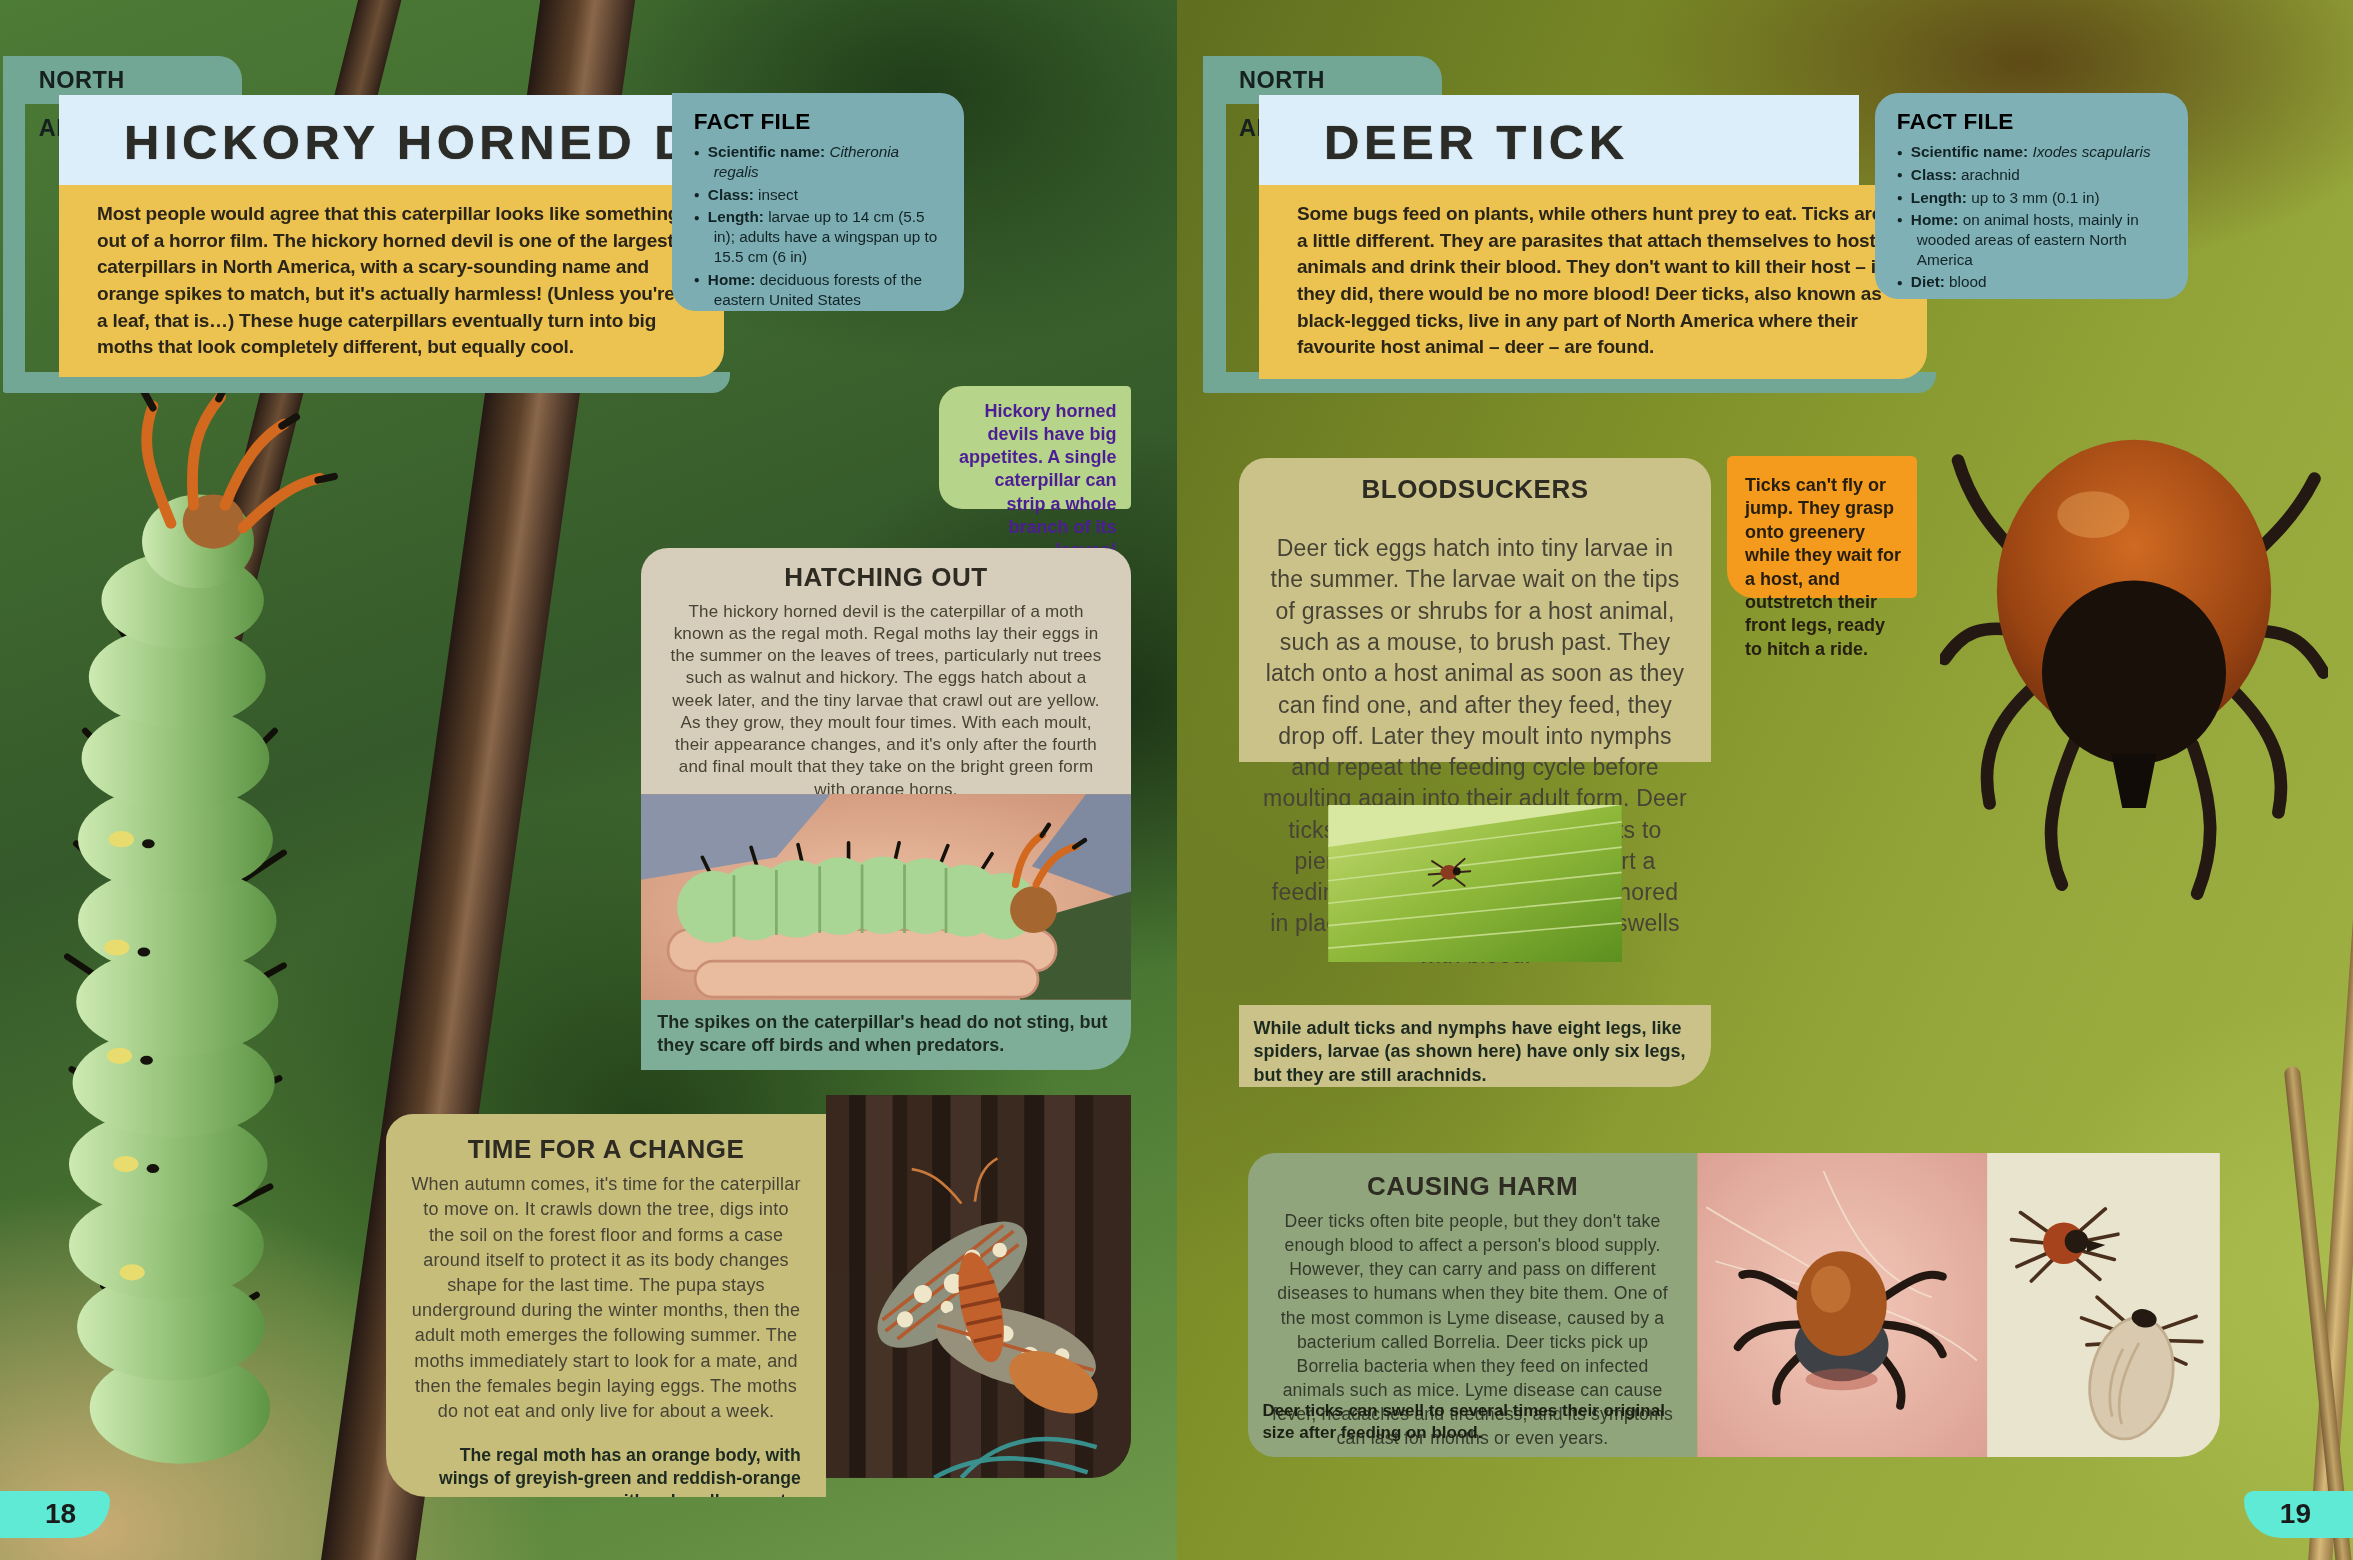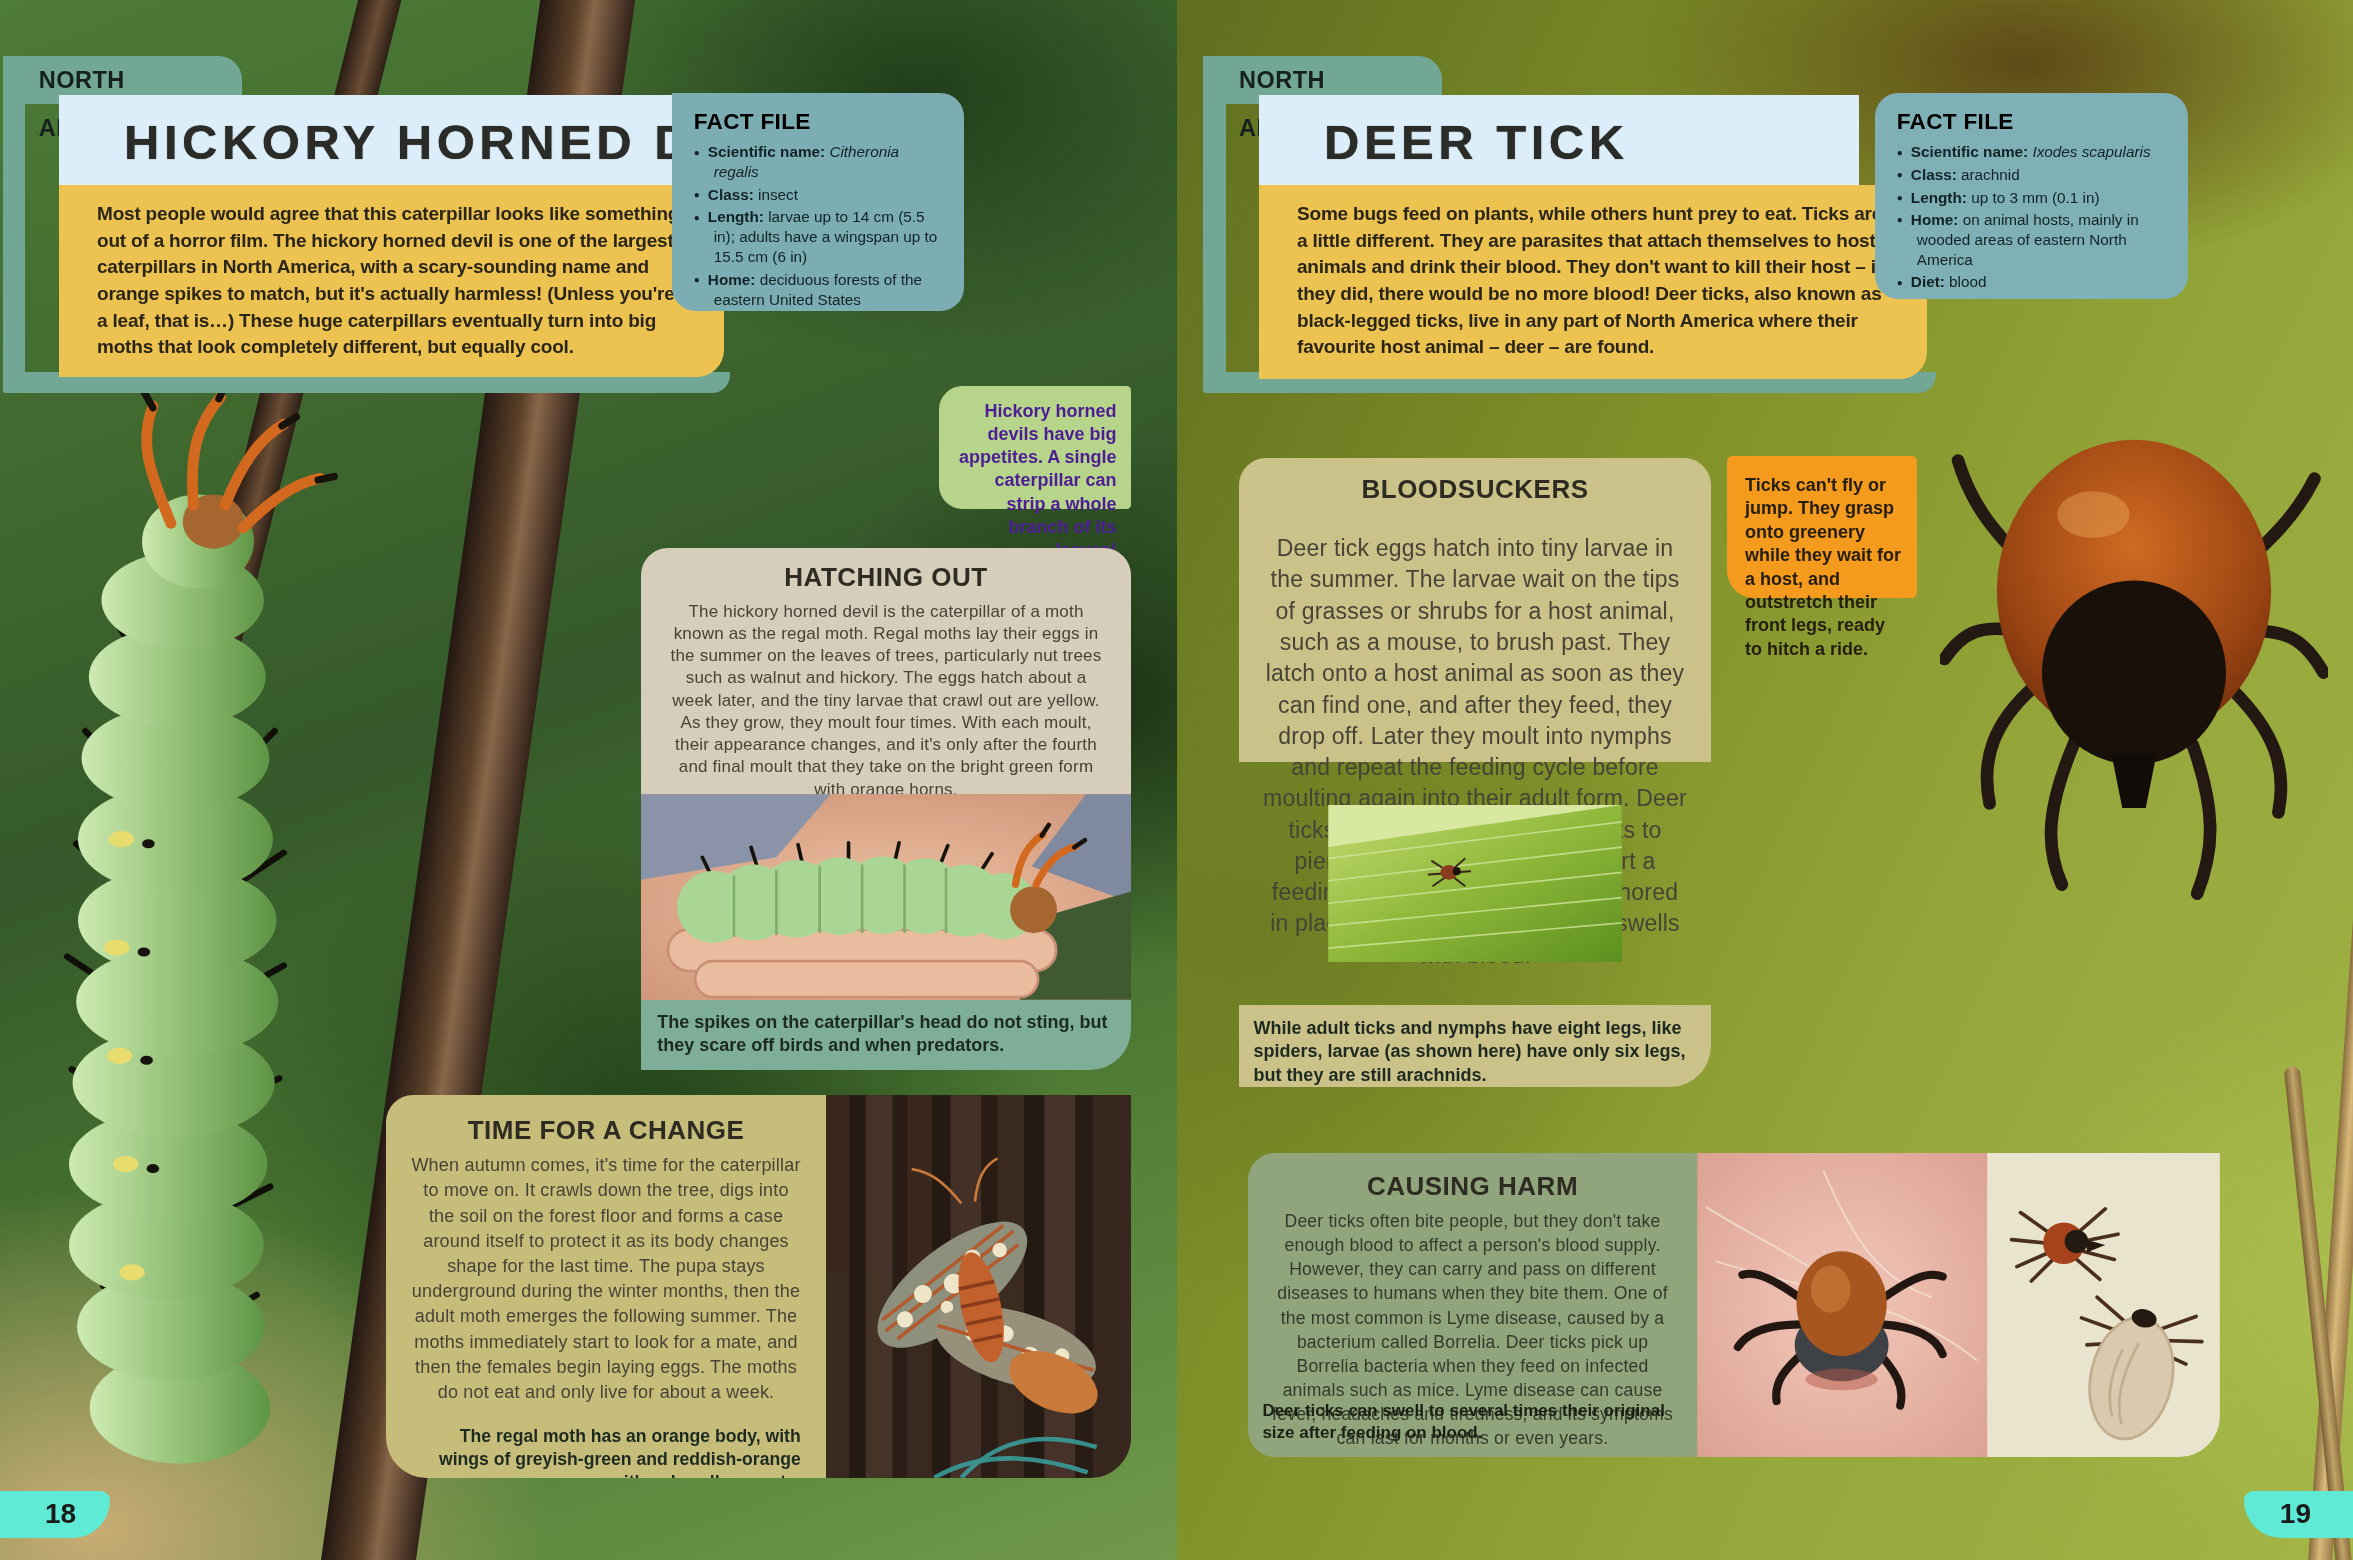--- a/index.html
+++ b/index.html
@@ -76,21 +76,21 @@
   #lp-hatch{border-radius:27px 27px 41px 0;}
   #lp-hatch .txt{background:#d6cdbb;height:246px;box-sizing:border-box;padding:14.4px 29px 0 29px;}
   #lp-hatch .txt .panel-body{font-size:17px;line-height:1.31;}
   #lp-hatch .cap{background:#7fae98;flex:1;box-sizing:border-box;padding:10.8px 21.7px 0 16.2px;}
   #rp-blood{border-radius:27px 27px 41px 0;}
   #rp-blood .txt{background:#cbc28a;height:304px;box-sizing:border-box;padding:16.2px 21.7px 0 21.7px;}
   #rp-blood .txt .panel-body{font-size:23px;line-height:1.36;margin-top:28px;}
   #rp-blood .cap{background:#cbc28a;flex:1;box-sizing:border-box;padding:11.7px 21.7px 0 14.4px;}
 
   #lp-time{background:#c6bd7b;border-radius:27px 0 0 41px;box-sizing:border-box;
-    padding:20px 23.5px 0 23.5px;overflow:hidden;}
+    padding:20px 23.5px 0 23.5px;overflow:hidden;margin-top:19px;}
   #lp-time .panel-body{font-size:18px;line-height:1.4;}
   #lp-time .caption{margin-top:20px;text-align:right;font-size:17.6px;padding-right:1.8px;}
 
   #rp-harm{background:#91a57d;border-radius:27px 0 0 27px;box-sizing:border-box;
     padding:18px 16.2px 0 16.2px;overflow:hidden;}
   #rp-harm .panel-body{font-size:17.6px;line-height:1.37;color:#333a2b;}
   #rp-harm .caption{position:absolute;left:14.4px;bottom:12.6px;right:12.6px;
     font-size:17px;text-align:left;color:#1c2014;}
 
   .photo{overflow:hidden;}

